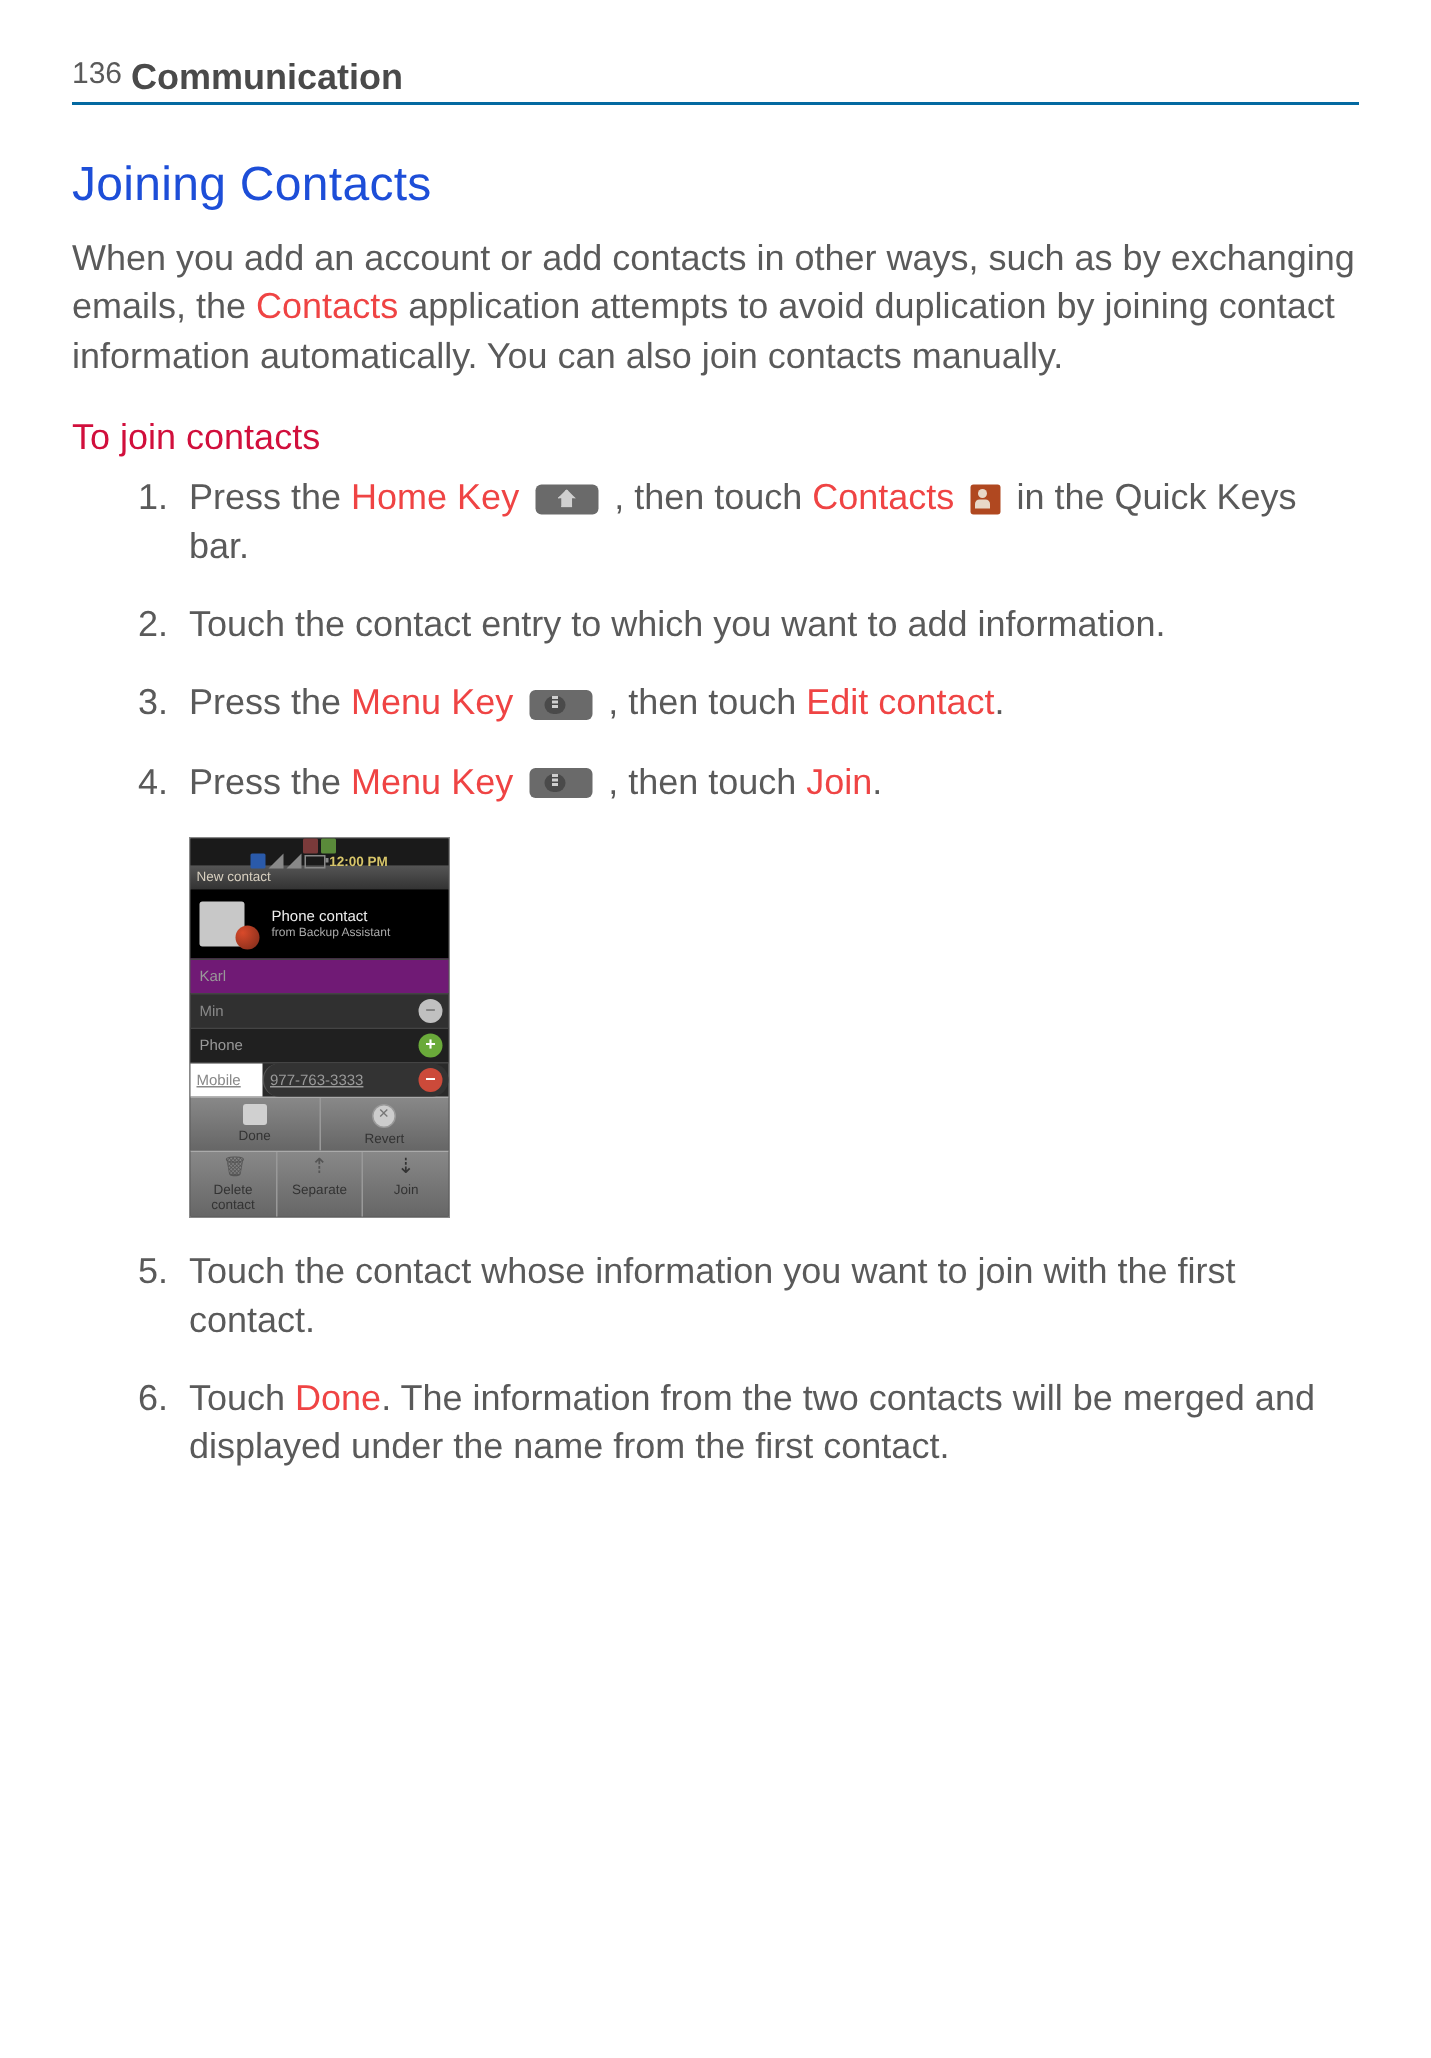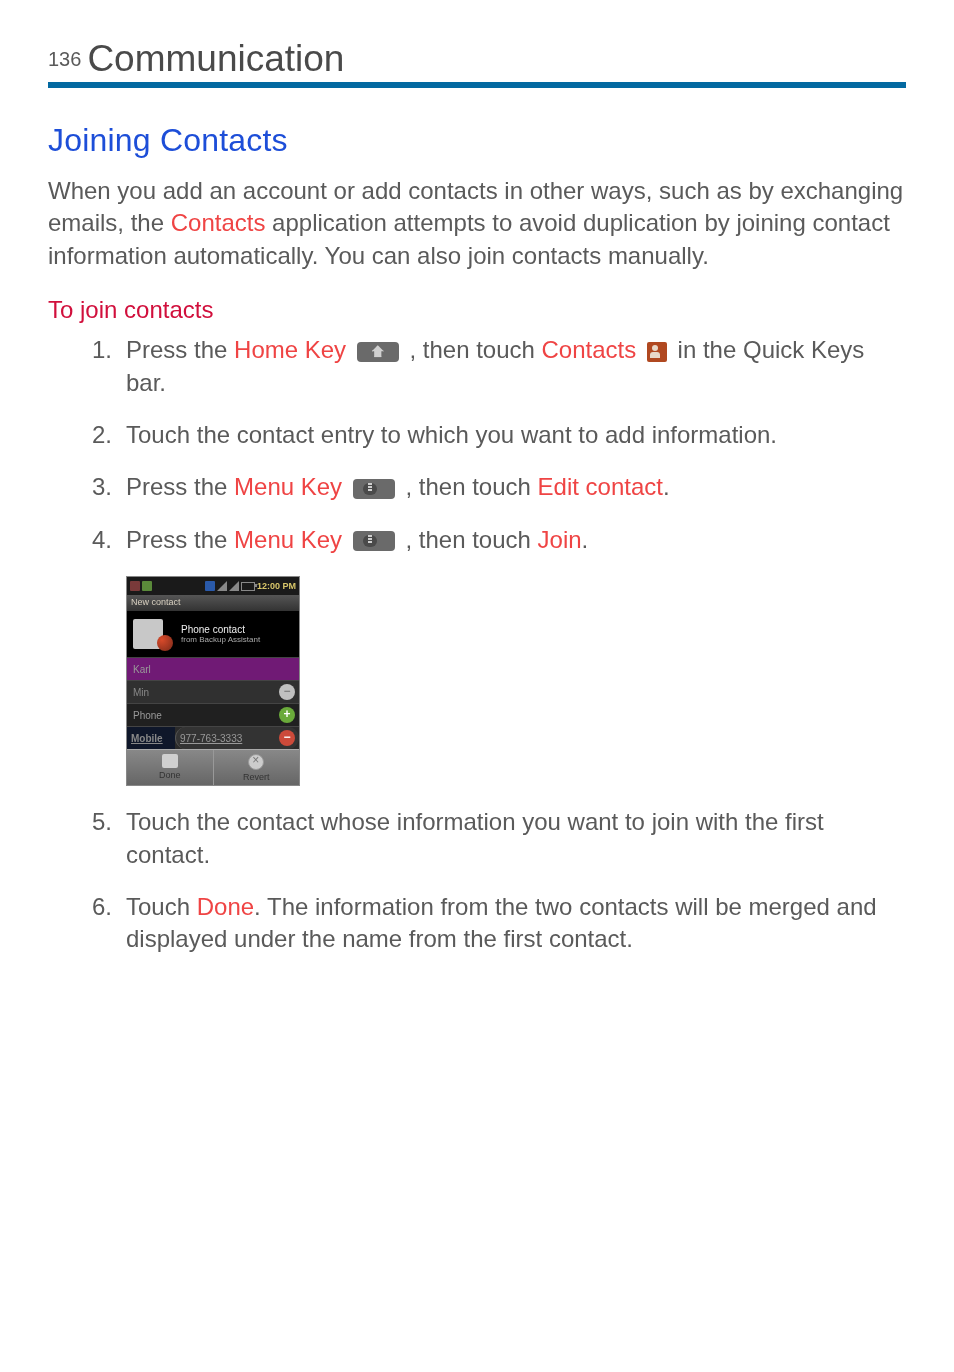--- a/index.html
+++ b/index.html
@@ -10,33 +10,33 @@
     background: #ffffff;
     font-family: Arial, Helvetica, sans-serif;
     color: #4a4a4a;
   }
   .page {
     padding: 38px 48px 0 48px;
     box-sizing: border-box;
   }
   .header {
     display: flex;
-    align-items: center;
-    border-bottom: 6px solid #0369a1;
+    align-items: flex-start;
+    border-bottom: 2px solid #0369a1;
     padding-bottom: 2px;
     margin-bottom: 34px;
   }
   .page-num {
     font-size: 20px;
     color: #5a5a5a;
     margin-right: 6px;
   }
   .header-title {
-    font-size: 37px;
-    font-weight: normal;
+    font-size: 24px;
+    font-weight: bold;
     color: #4a4a4a;
   }
   .h2 {
     font-size: 32px;
     color: #1d4ed8;
     margin: 0 0 16px 0;
     font-weight: normal;
     letter-spacing: 0.2px;
   }
   .body-text {
@@ -161,20 +161,21 @@
     font-size: 10px;
     color: #bbb;
   }
   .ss-status {
     height: 18px;
     background: #1a1a1a;
     display: flex;
     justify-content: space-between;
     align-items: center;
     padding: 0 3px;
+    flex-direction: column;
   }
   .ss-status-left, .ss-status-right {
     display: flex;
     align-items: center;
     gap: 2px;
   }
   .ss-status-right {
     font-size: 9px;
     font-weight: bold;
     color: #d8c66a;
@@ -287,27 +288,26 @@
   .ss-minus.red { background: #cc4a3a; color: #fff; font-weight: bold; }
   .ss-phone-row {
     display: flex;
     height: 22px;
     border-top: 1px solid #444;
     font-size: 10px;
     color: #999;
   }
   .ss-phone-row .lbl {
     flex: 0 0 44px;
-    background: #0f172a;
+    background: #ffffff;
     display: flex;
     align-items: center;
     padding-left: 4px;
     text-decoration: underline;
     color: #888;
-    font-weight: bold;
   }
   .ss-phone-row .val {
     flex: 1;
     background: #333;
     border-left: 1px solid #555;
     display: flex;
     align-items: center;
     padding-left: 4px;
     text-decoration: underline;
     position: relative;
@@ -470,20 +470,34 @@
       </div>
     </div>
     <div class="ss-btnrow">
       <div class="ss-btn">
         <span class="ico"></span>
         <span>Done</span>
       </div>
       <div class="ss-btn">
         <span class="ico round"></span>
         <span>Revert</span>
+      </div>
+    </div>
+    <div class="ss-btnrow three">
+      <div class="ss-btn">
+        <span class="ico trash"></span>
+        <span>Delete contact</span>
+      </div>
+      <div class="ss-btn">
+        <span class="ico sep"></span>
+        <span>Separate</span>
+      </div>
+      <div class="ss-btn">
+        <span class="ico join"></span>
+        <span>Join</span>
       </div>
     </div>
   </div>
 
   <ol class="steps" start="5">
     <li>
       <span class="num">5.</span>
       <span>Touch the contact whose information you want to join with the first contact.</span>
     </li>
     <li>

